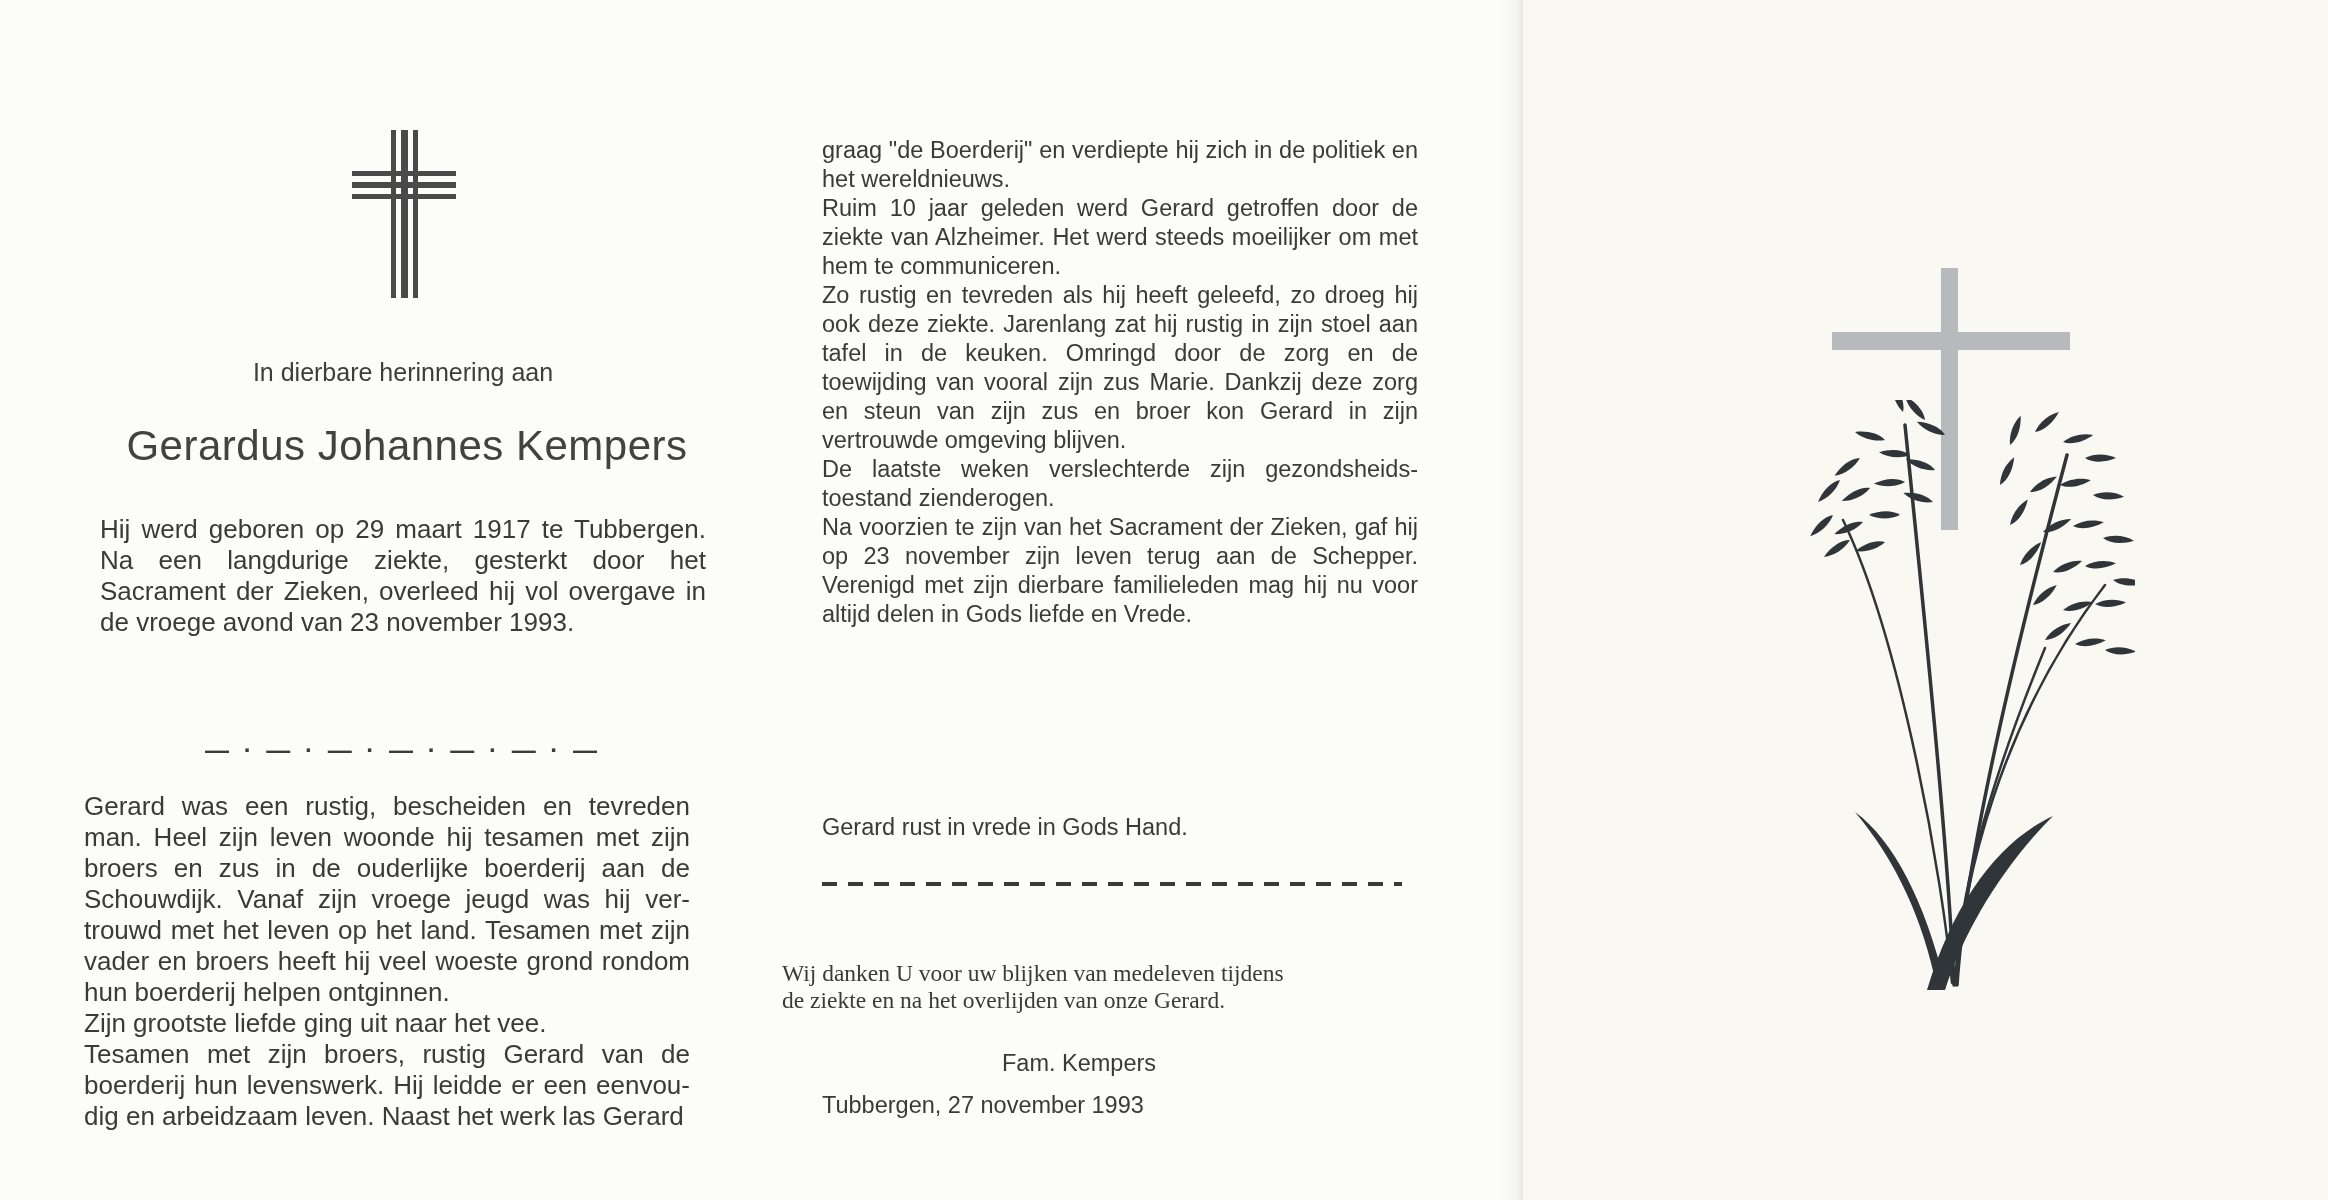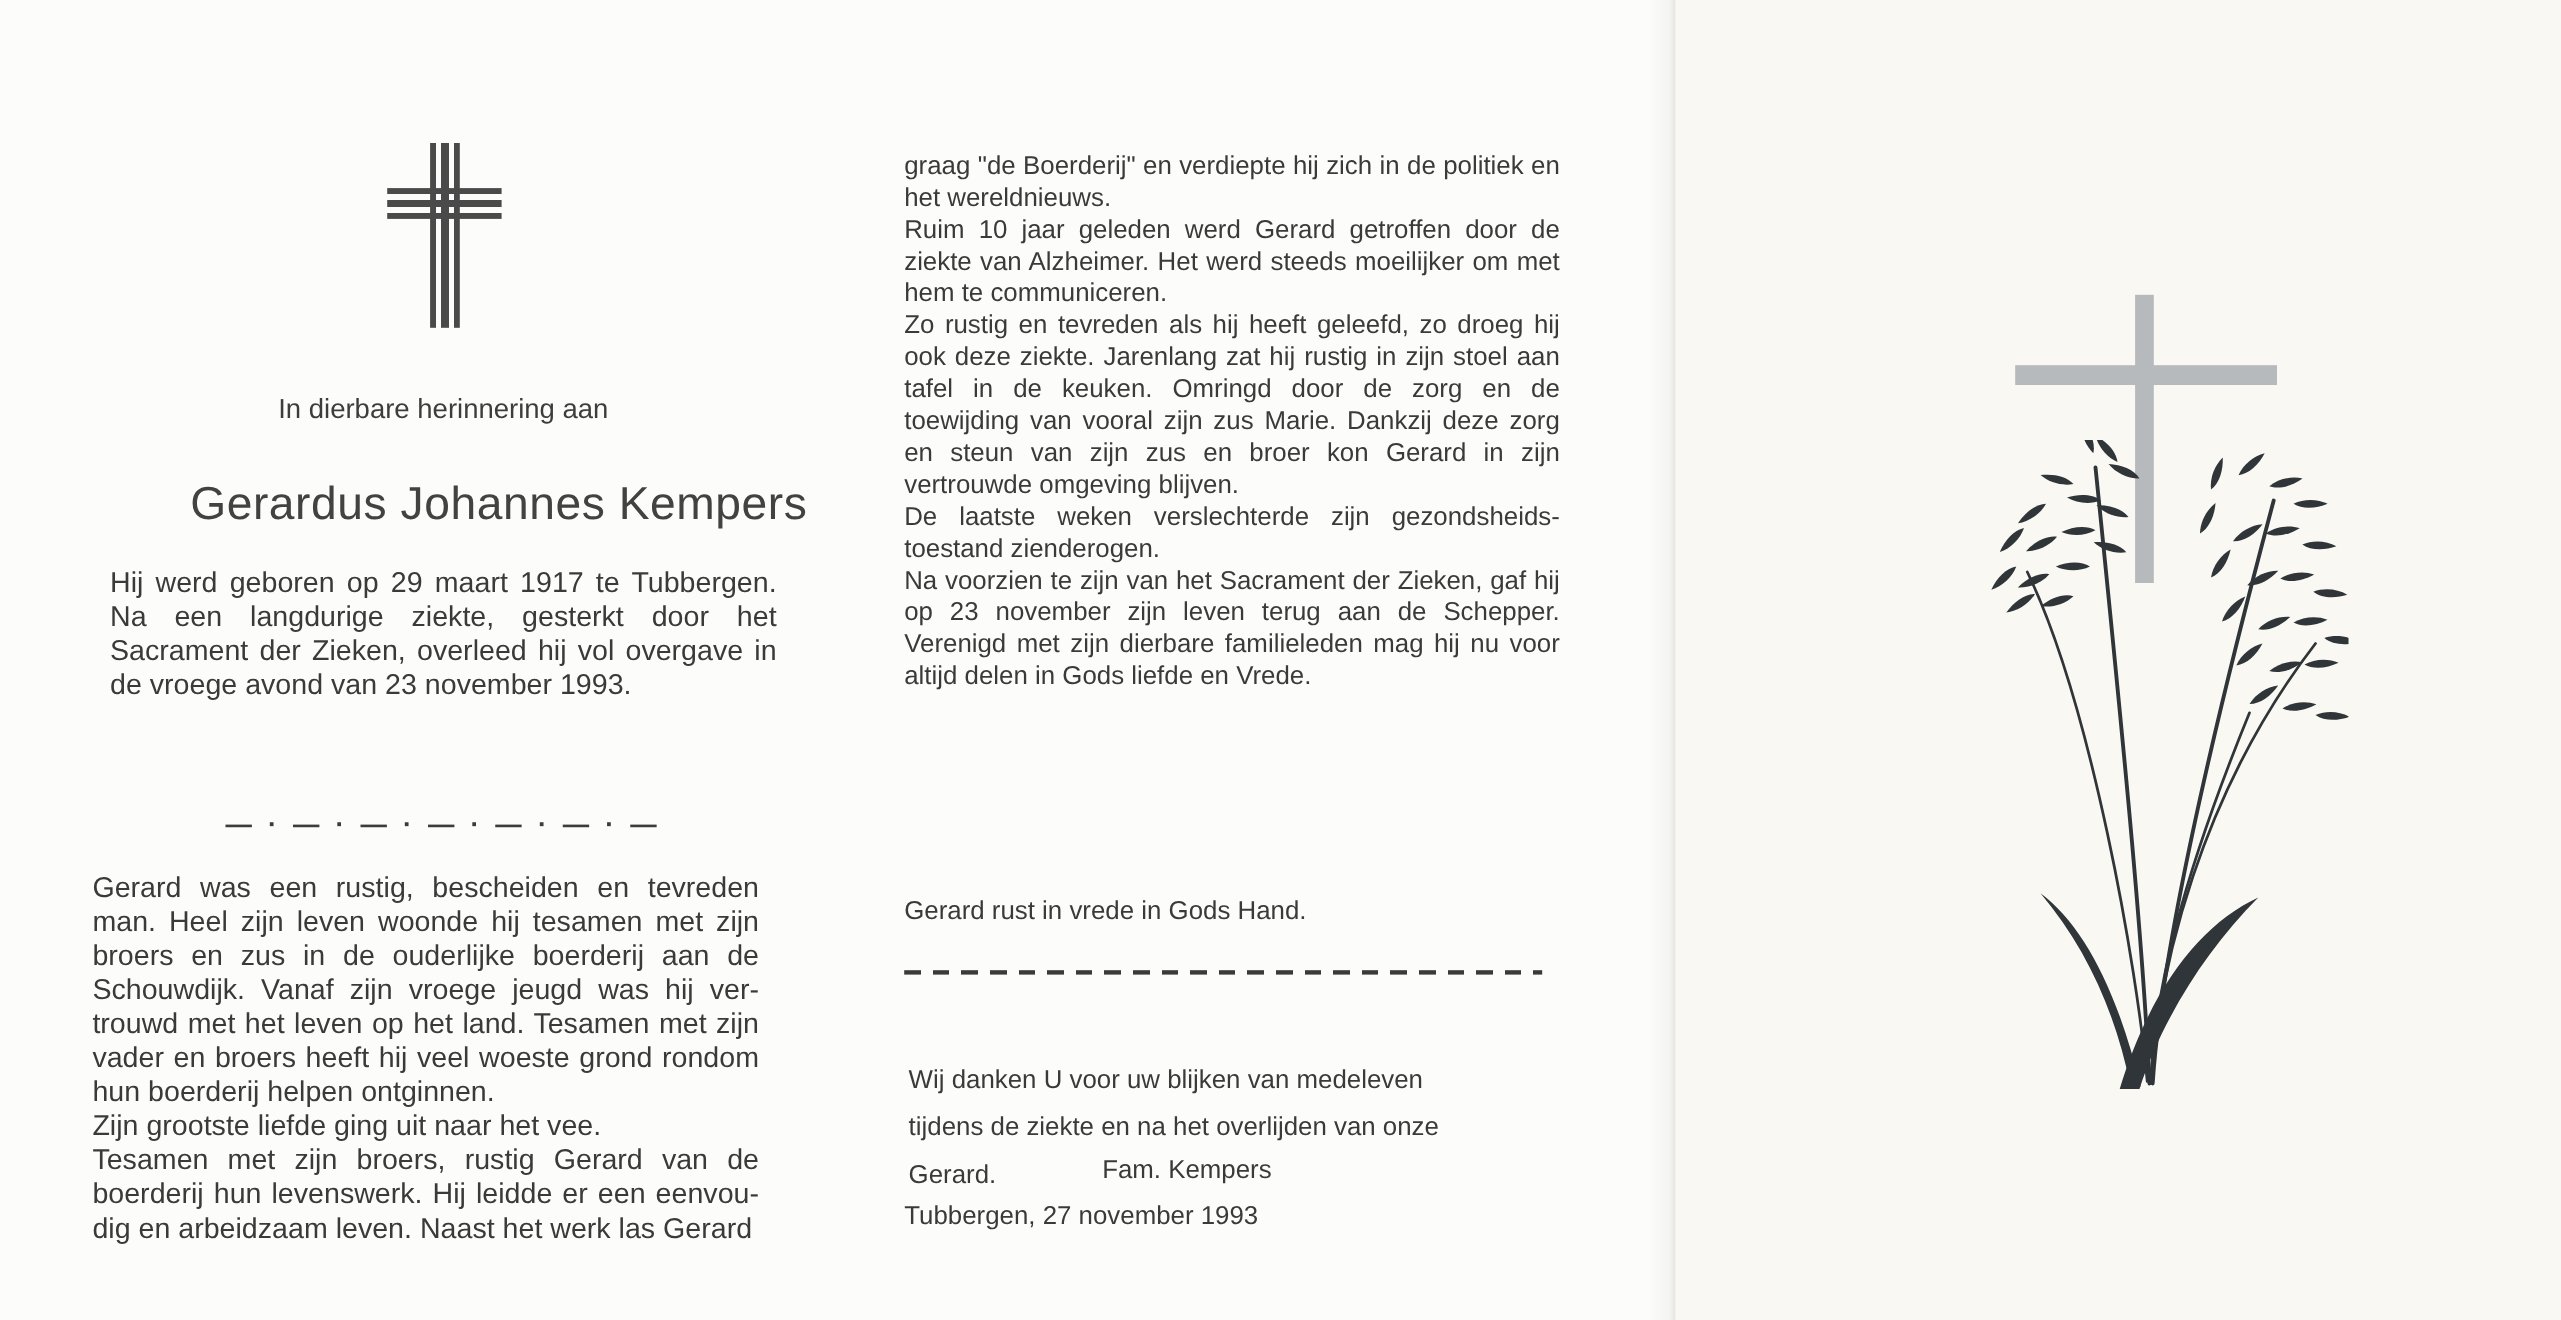--- a/index.html
+++ b/index.html
@@ -23,38 +23,38 @@
   }
   .cross-dark .ch{
     position:absolute;left:0;top:41px;width:104px;height:28px;
     background:linear-gradient(to bottom,
       var(--cross-dark,#4a4a4a) 0 5px,transparent 5px 11px,
       var(--cross-dark,#4a4a4a) 11px 17px,transparent 17px 23px,
       var(--cross-dark,#4a4a4a) 23px 28px);
   }
   .intro{left:100px;top:358px;width:606px;margin:0;text-align:center;
          font-size:25px;color:#3d3d3d;}
-  .name{left:88px;top:418px;width:630px;margin:16px;text-align:right;
+  .name{left:88px;top:418px;width:630px;margin:4px;text-align:center;
         font-size:42px;font-weight:400;letter-spacing:0.5px;color:#424242;}
   .textblock{font-size:26px;line-height:31px;text-align:justify;}
   .textblock p{margin:0;}
   .tb1{left:100px;top:514px;width:606px;}
   .dashdot{left:100px;top:736px;width:606px;text-align:center;margin:0;
            font-size:24px;font-weight:bold;letter-spacing:4px;color:#3c3c3c;}
   .tb2{left:84px;top:791px;width:606px;}
 
   
   .tbm{left:822px;top:136px;width:596px;font-size:23.5px;line-height:29px;
        text-align:justify;}
   .tbm p{margin:0;}
   .rest{left:822px;top:814px;margin:0;font-size:23.5px;}
   .dashline{left:822px;top:882px;width:580px;height:4px;
     background:repeating-linear-gradient(to right,
       var(--text,#3c3c3c) 0 15px,transparent 15px 26px);}
-  .thanks{left:826px;top:960px;width:514px;font-size:23.5px;line-height:43px;}
+  .thanks{left:782px;top:960px;width:514px;font-size:23.5px;line-height:27px;font-family:Liberation Serif, serif;}
   .thanks p{margin:0;}
   .sig{left:822px;top:1050px;width:514px;margin:0;text-align:center;font-size:23.5px;}
   .dateline{left:822px;top:1092px;margin:0;font-size:23.5px;}
 
   
   .fold{left:1498px;top:0;width:50px;height:1200px;
     background:linear-gradient(to right,
       rgba(90,85,75,0) 0%,rgba(90,85,75,.05) 40%,
       rgba(90,85,75,.14) 50%,rgba(90,85,75,.04) 62%,rgba(90,85,75,0) 100%);}
 

